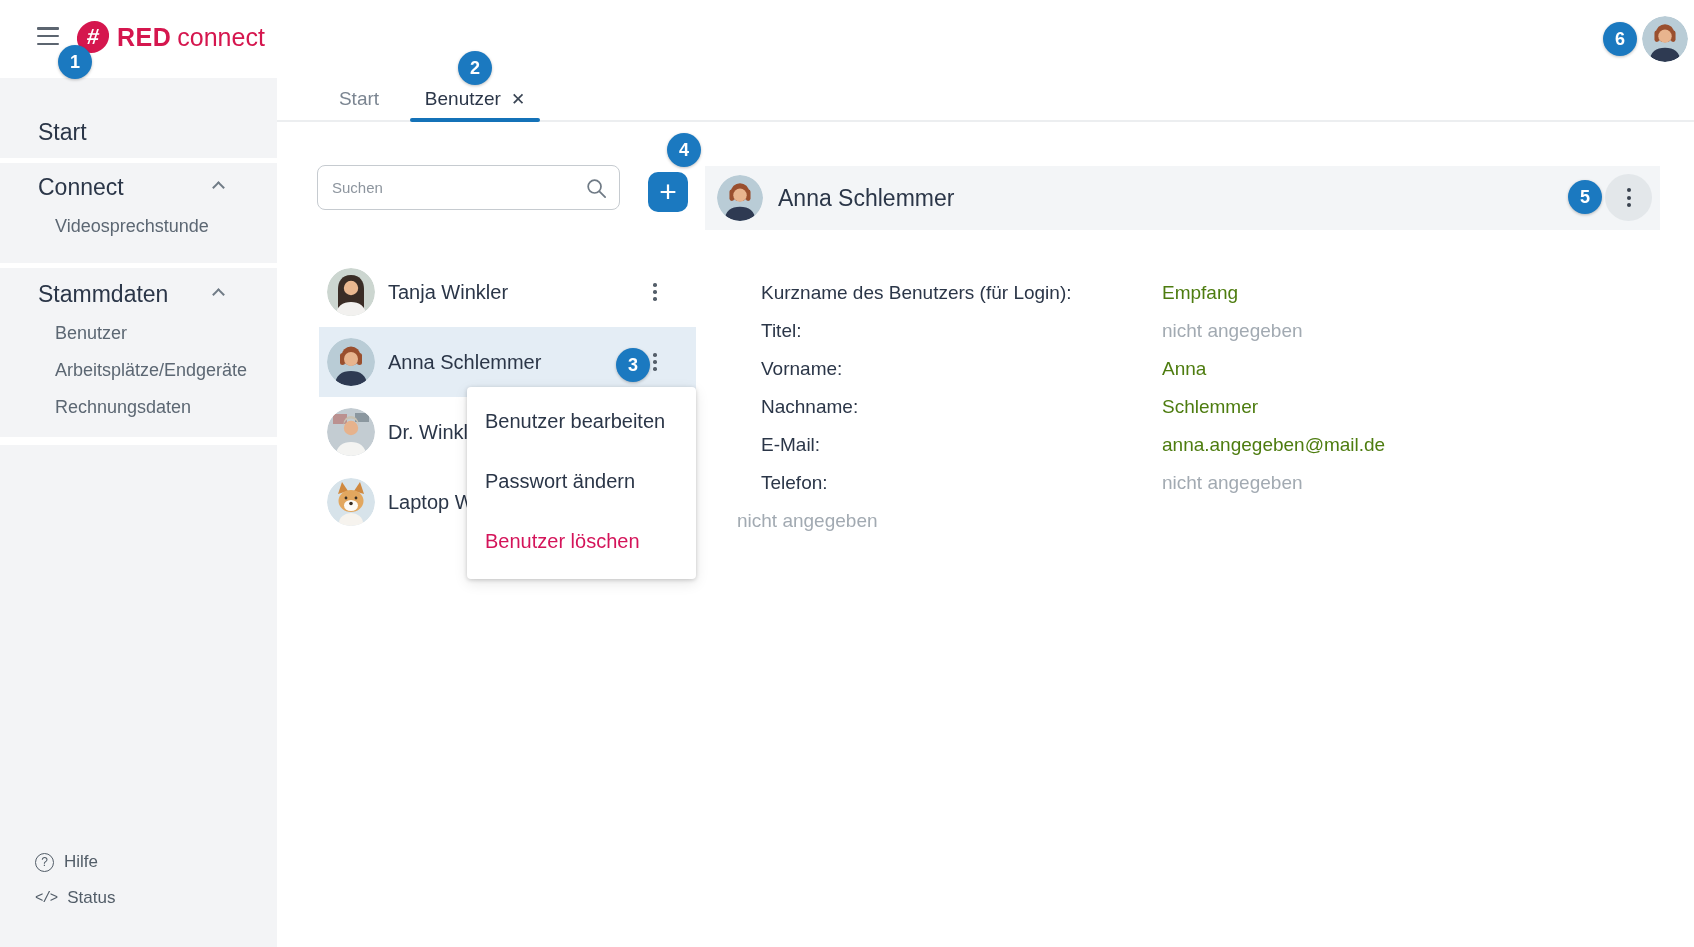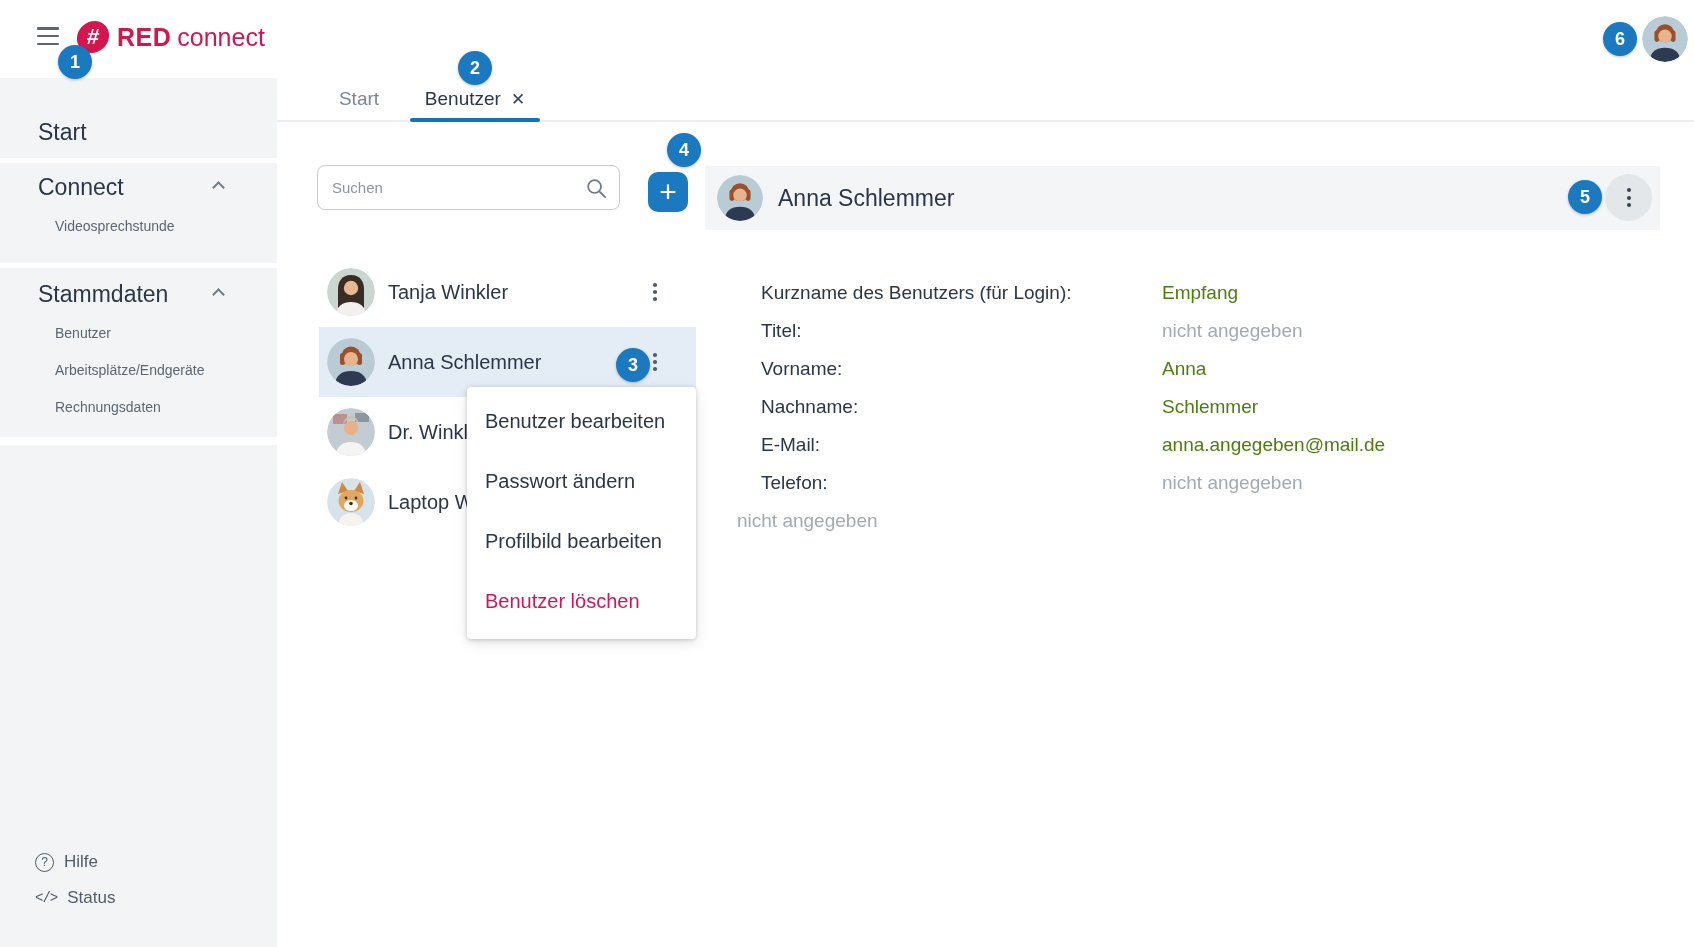--- a/index.html
+++ b/index.html
@@ -21,21 +21,21 @@
 
   
   .sb-block { position:absolute; left:0; width:277px; background:#f3f4f6; }
   .sb-1 { top:78px;  height:80px;  padding:36px 0 0 38px; }
   .sb-2 { top:163px; height:100px; padding:6px 0 0 38px; }
   .sb-3 { top:268px; height:169px; padding:8px 0 0 38px; }
   .sb-4 { top:445px; height:502px; display:flex; flex-direction:column; justify-content:flex-end; padding:0 0 34px 35px; gap:6px; }
   .sb-title { font-size:23px; font-weight:500; color:#2b3648; line-height:36px; position:relative; width:215px; cursor:pointer; }
   .chev-up { position:absolute; right:30px; top:14px; width:9px; height:9px;
              border-top:2px solid #707b86; border-left:2px solid #707b86; transform:rotate(45deg); }
-  .sb-sub { font-size:14px; color:#5c6773; line-height:37px; cursor:pointer; padding-left:17px; }
+  .sb-sub { font-size:18px; color:#5c6773; line-height:37px; cursor:pointer; padding-left:17px; }
   .sb-sub.first { margin-top:3px; }
   .sb-foot { display:flex; align-items:center; gap:10px; height:30px; font-size:17px; color:#525d68; cursor:pointer; }
   .help-ic { width:19px; height:19px; border:1.6px solid #525d68; border-radius:50%; font-size:12px; display:flex; align-items:center; justify-content:center; color:#525d68; }
   .code-ic { font-family:"Liberation Mono", monospace; font-size:14px; color:#525d68; letter-spacing:-1px; }
 
   
   .tabstrip { position:absolute; left:277px; top:78px; width:1417px; height:44px; background:#fff; border-bottom:2px solid #eceef0; }
   .tab { position:absolute; top:0; height:42px; display:flex; align-items:center; justify-content:center; gap:10px; font-size:19px; cursor:pointer; }
   .tab-start { left:42px; width:80px; color:#7b8591; }
   .tab-benutzer { left:133px; width:130px; color:#2b3648; }
@@ -262,21 +262,20 @@
           <i></i>
           <i></i>
           <i></i>
         </button>
     </div>
   </div>
 
   <div class="ctx-menu">
     <div class="ctx-item">Benutzer bearbeiten</div>
     <div class="ctx-item">Passwort ändern</div>
-    <div class="ctx-item">Profilbild bearbeiten</div>
     <div class="ctx-item danger">Benutzer löschen</div>
   </div>
 
   <div class="detail-head">
     <svg class="av" viewBox="0 0 48 48" width="46" height="46">
       <clipPath id="cp5">
           <circle cx="24" cy="24" r="24"></circle>
         </clipPath>
       <g clip-path="url(#cp5)">
         <rect width="48" height="48" fill="#b9ccd6"></rect>

